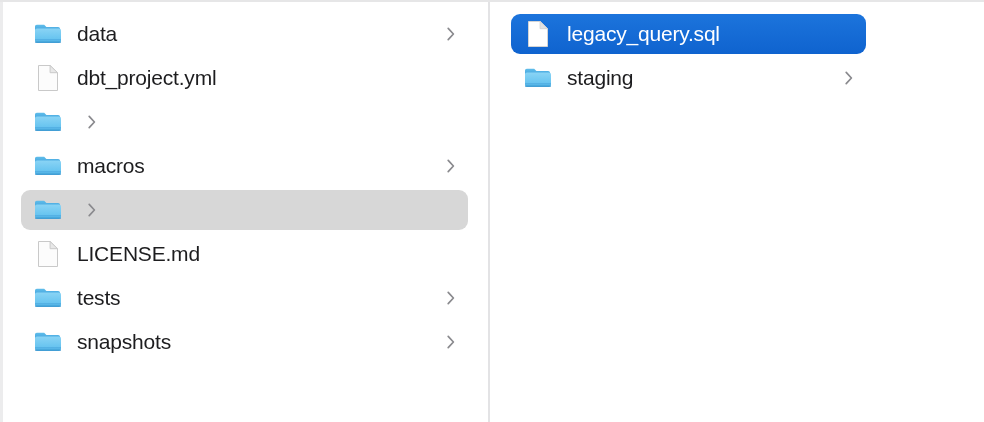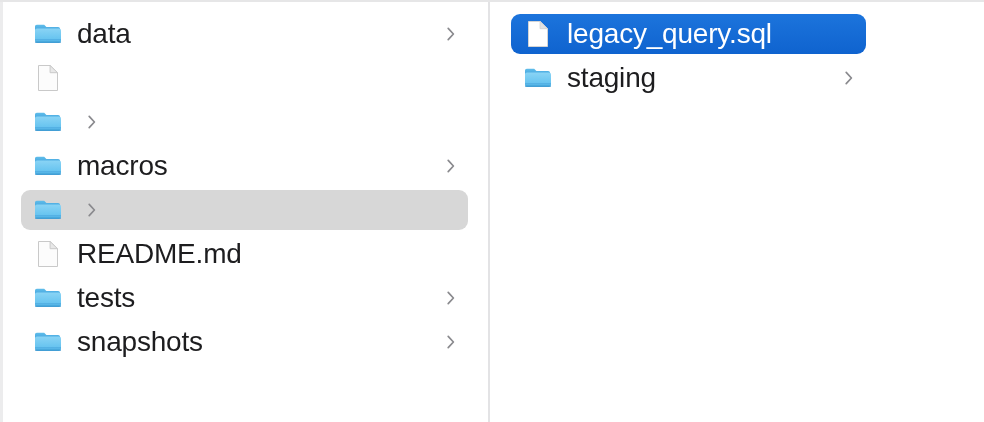--- a/index.html
+++ b/index.html
@@ -87,21 +87,21 @@
     width: 30px;
     height: 30px;
     position: relative;
     margin-right: 14px;
   }
   .icon svg { display: block; width: 30px; height: 30px; }
 
   
   .label {
     flex: 1 1 auto;
-    font-size: 28px;
+    font-size: 21px;
     line-height: 30px;
     color: #1d1d1f;
     letter-spacing: -0.2px;
     white-space: nowrap;
     overflow: hidden;
     text-overflow: ellipsis;
   }
   .row.is-selected .label { color: #ffffff; }
 
   
@@ -149,20 +149,21 @@
             </svg>
           </span>
         </div>
         <div class="row">
           <span class="icon">
             <svg viewBox="0 0 30 30" xmlns="http://www.w3.org/2000/svg">
               <path d="M5.5 2.5h11.6l7.4 7.2v17.8H5.5z" fill="#fcfcfc" stroke="#c9c9c9" stroke-width="1"></path>
               <path d="M17.1 2.5l7.4 7.2h-7.4z" fill="#e8e8e8" stroke="#c9c9c9" stroke-width="1" stroke-linejoin="round"></path>
             </svg>
           </span>
+          <span class="label">dbt_project.yml</span>
           <span class="chevron hidden">
             <svg viewBox="0 0 14 20" xmlns="http://www.w3.org/2000/svg">
               <path d="M4.2 4.4L9.4 10l-5.2 5.6" fill="none" stroke="#8a8a8e" stroke-width="1.7" stroke-linecap="round" stroke-linejoin="round"></path>
             </svg>
           </span>
         </div>
         <div class="row">
           <span class="icon">
             <svg viewBox="0 0 30 30" xmlns="http://www.w3.org/2000/svg">
               <defs>
@@ -244,21 +245,21 @@
             </svg>
           </span>
         </div>
         <div class="row">
           <span class="icon">
             <svg viewBox="0 0 30 30" xmlns="http://www.w3.org/2000/svg">
               <path d="M5.5 2.5h11.6l7.4 7.2v17.8H5.5z" fill="#fcfcfc" stroke="#c9c9c9" stroke-width="1"></path>
               <path d="M17.1 2.5l7.4 7.2h-7.4z" fill="#e8e8e8" stroke="#c9c9c9" stroke-width="1" stroke-linejoin="round"></path>
             </svg>
           </span>
-          <span class="label">README.md</span>
+          <span class="label">LICENSE.md</span>
           <span class="chevron hidden">
             <svg viewBox="0 0 14 20" xmlns="http://www.w3.org/2000/svg">
               <path d="M4.2 4.4L9.4 10l-5.2 5.6" fill="none" stroke="#8a8a8e" stroke-width="1.7" stroke-linecap="round" stroke-linejoin="round"></path>
             </svg>
           </span>
         </div>
         <div class="row">
           <span class="icon">
             <svg viewBox="0 0 30 30" xmlns="http://www.w3.org/2000/svg">
               <defs>

